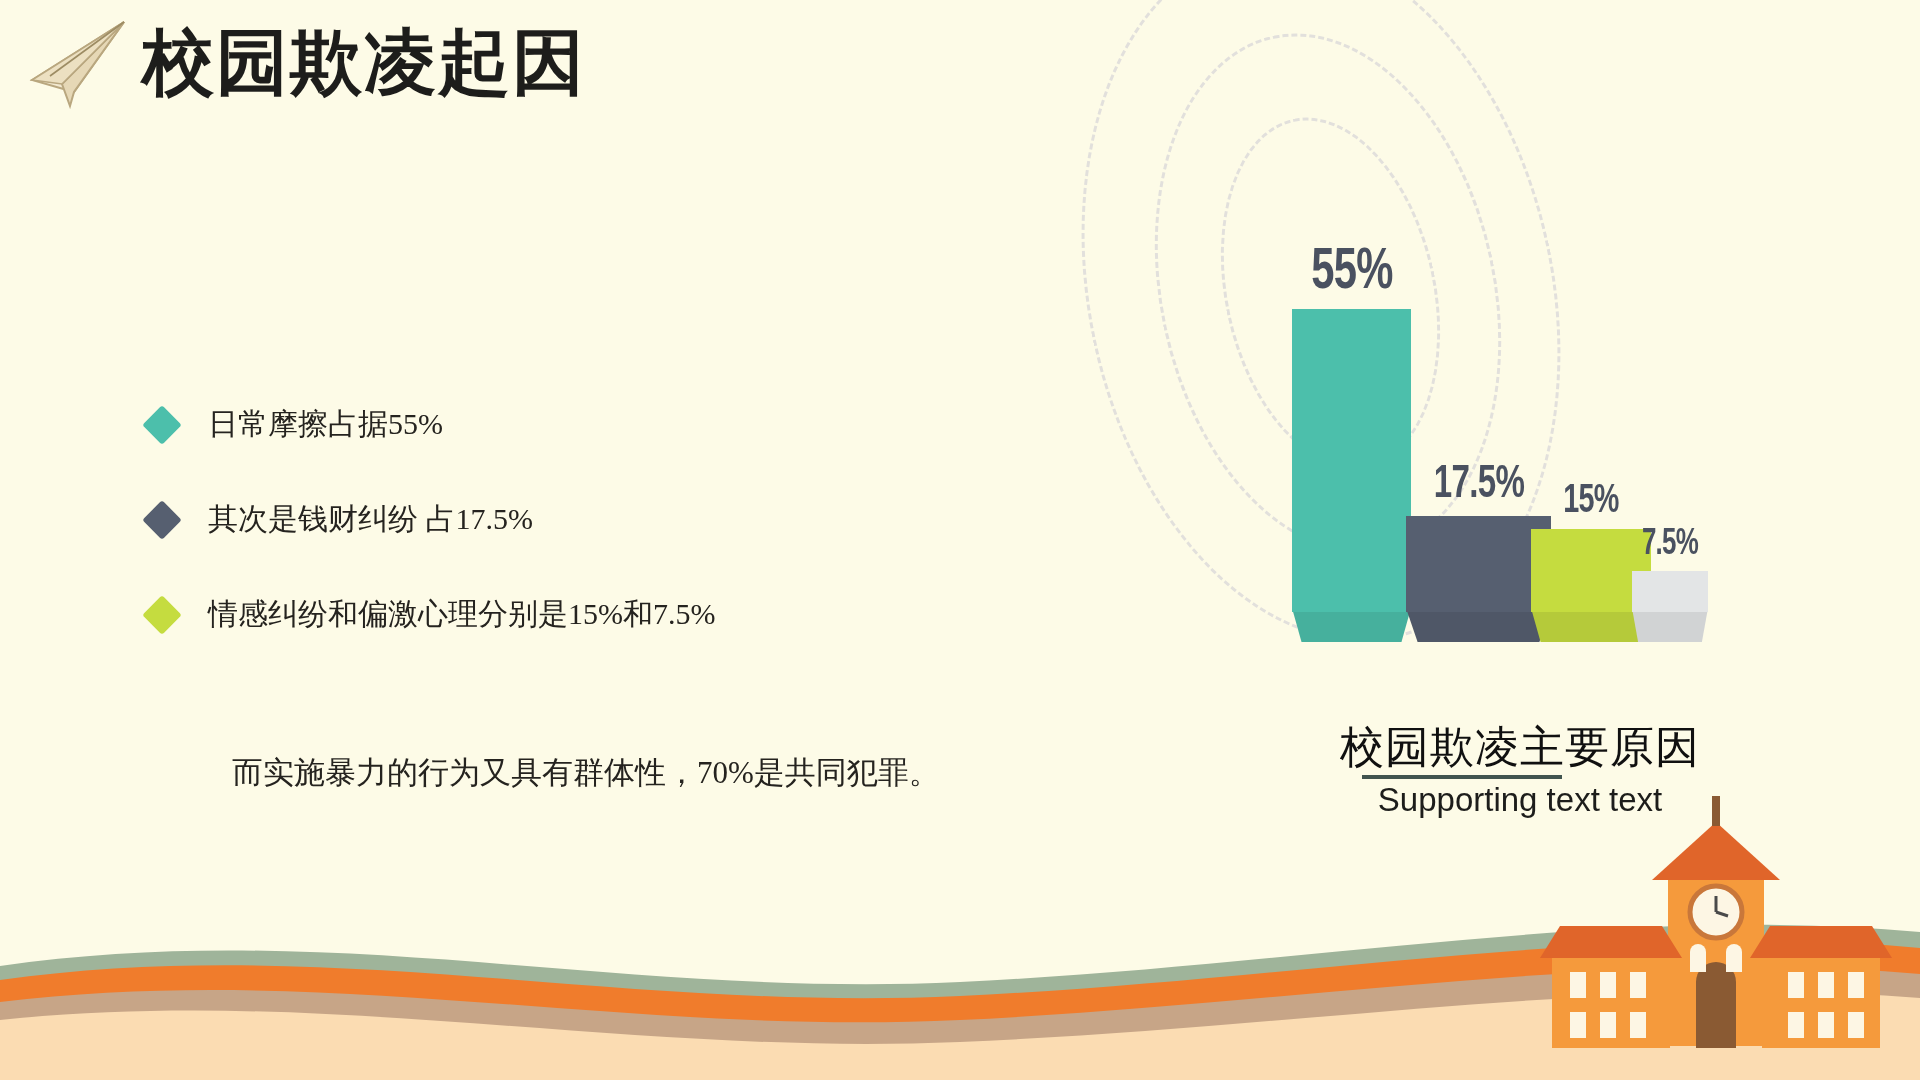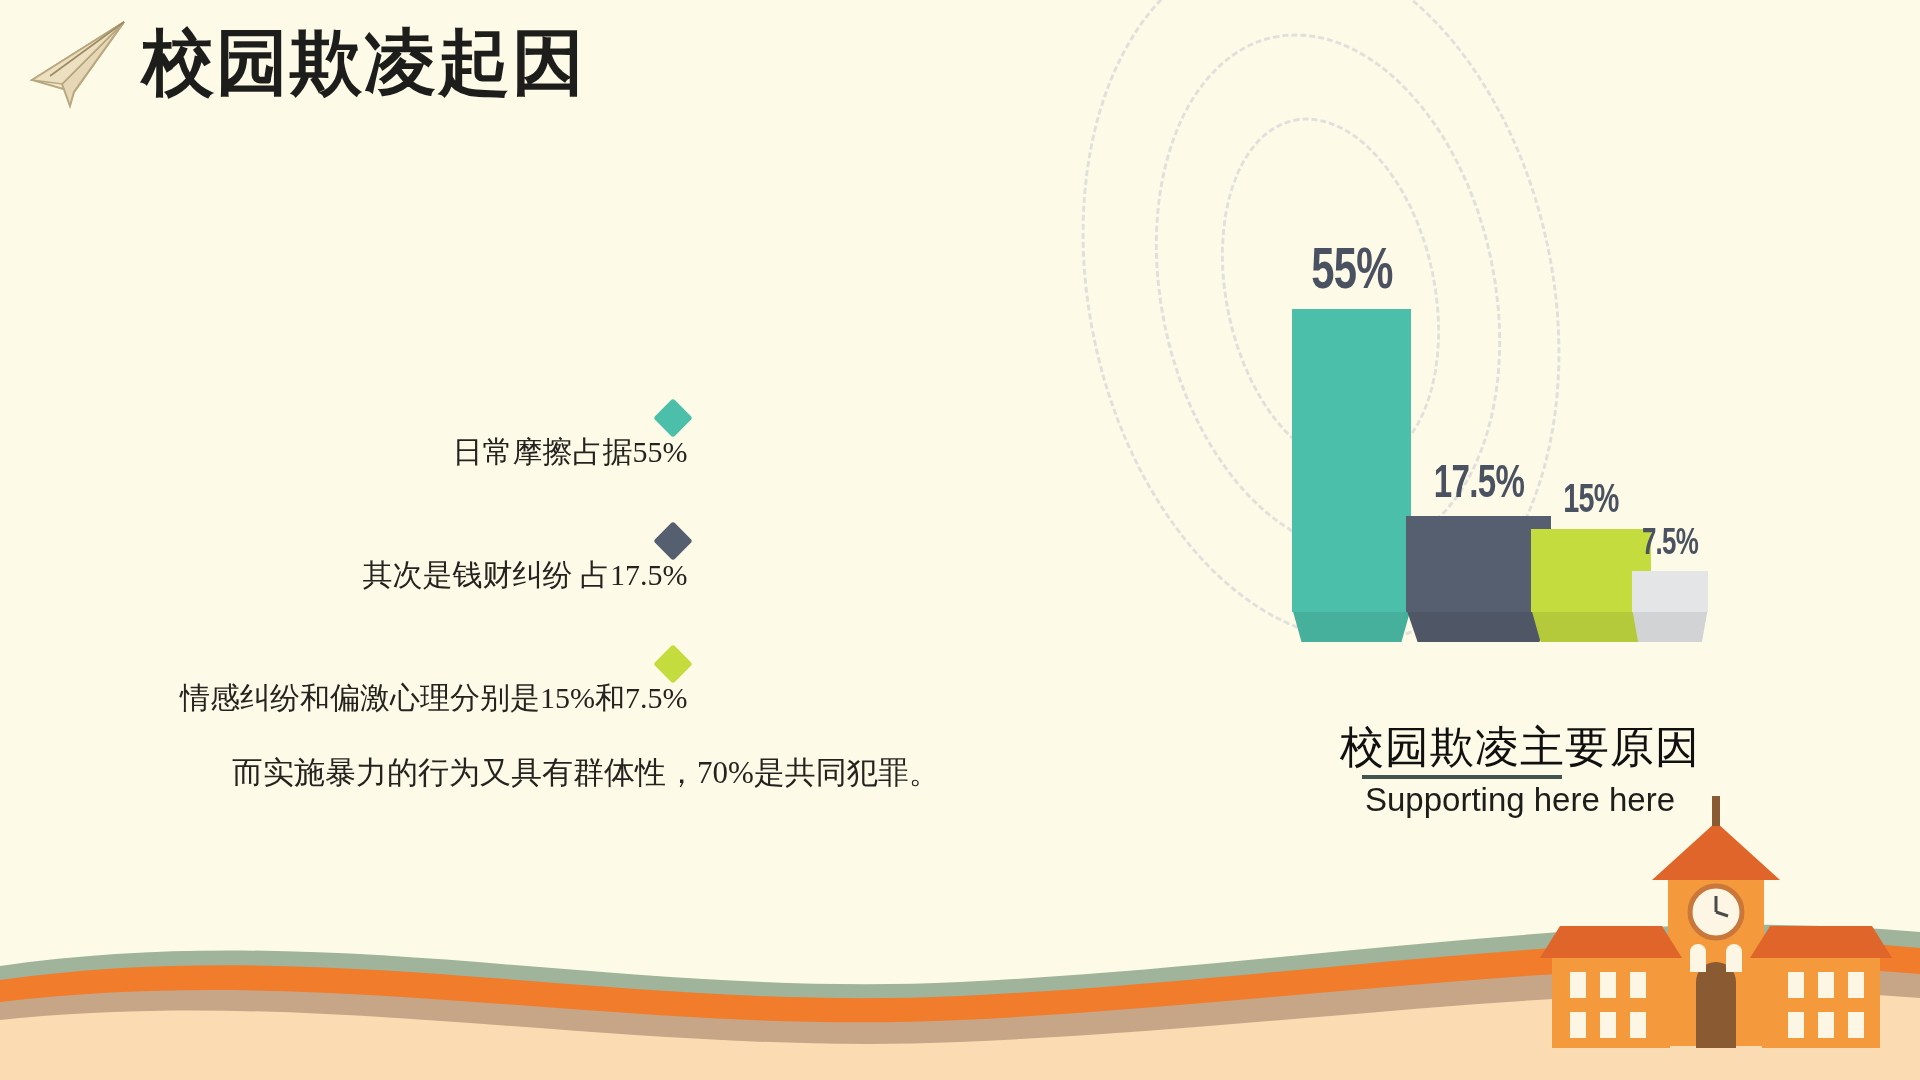--- a/index.html
+++ b/index.html
@@ -24,21 +24,21 @@
   .plane{width:106px;height:96px;flex:0 0 auto;}
   .page-title{
     font-family:"Liberation Sans", sans-serif;
     font-weight:bold;font-size:72px;color:#1d1d1b;
     letter-spacing:2px;margin-left:8px;line-height:1;
     white-space:nowrap;
   }
 
   
   .bullets{position:absolute;left:148px;top:404px;}
-  .bullet{display:flex;align-items:flex-end;margin-bottom:54px;flex-direction:column;}
+  .bullet{display:flex;align-items:center;margin-bottom:54px;}
   .dia{
     width:28px;height:28px;flex:0 0 auto;
     transform:rotate(45deg);border-radius:3px;
   }
   .bullet-text{
     margin-left:32px;font-size:30px;color:#25231f;
     font-family:"Liberation Serif", serif;white-space:nowrap;
   }
   .paragraph{
     position:absolute;left:232px;top:752px;
@@ -138,21 +138,21 @@
         <div class="vlabel" style="font-size: 36px; color: rgb(74, 81, 96); transform: translateX(-50%) scaleX(0.72);">7.5%</div>
       </div>
     </div>
 </div>
 
 <div class="caption">
   <div class="cap-main">
     <span>校园欺凌主要原因</span>
     <span class="cap-underline"></span>
   </div>
-  <div class="cap-sub">Supporting here here</div>
+  <div class="cap-sub">Supporting text text</div>
 </div>
 
 <svg class="waves" viewBox="0 0 1920 210" preserveAspectRatio="none">
   <path d="M0,96 C330,48 620,128 960,112 C1300,96 1620,34 1920,62 L1920,210 L0,210 Z" fill="#9fb49a"></path>
   <path d="M0,110 C330,64 620,142 960,126 C1300,110 1620,50 1920,78 L1920,210 L0,210 Z" fill="#f07c2c"></path>
   <path d="M0,132 C330,92 620,166 960,150 C1300,134 1620,78 1920,104 L1920,210 L0,210 Z" fill="#c7a587"></path>
   <path d="M0,150 C330,116 620,186 960,172 C1300,158 1620,104 1920,128 L1920,210 L0,210 Z" fill="#fbdcb2"></path>
 </svg>
 
 <svg class="school" viewBox="0 0 430 320">

